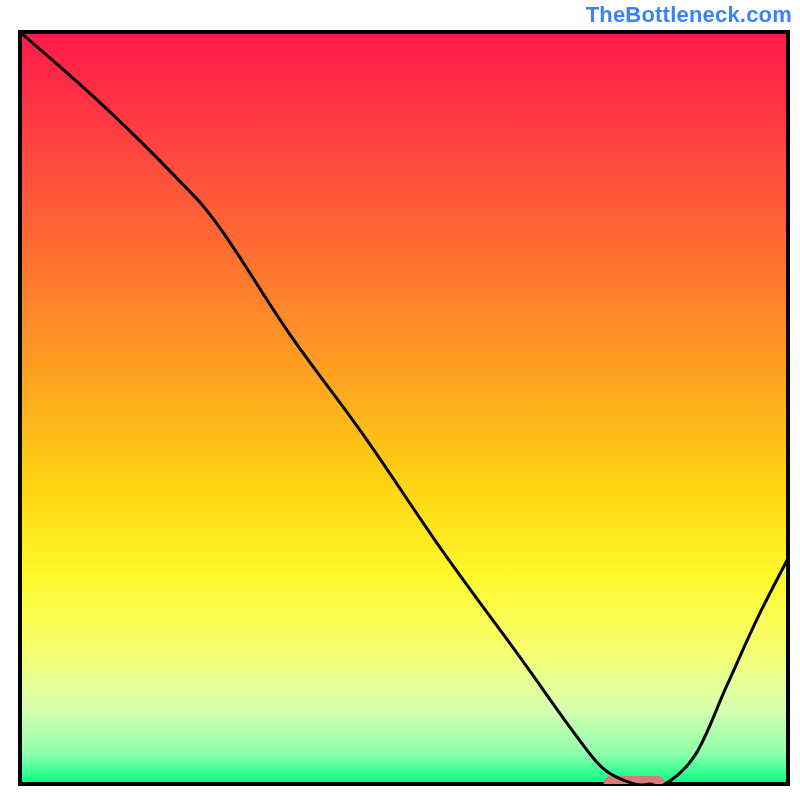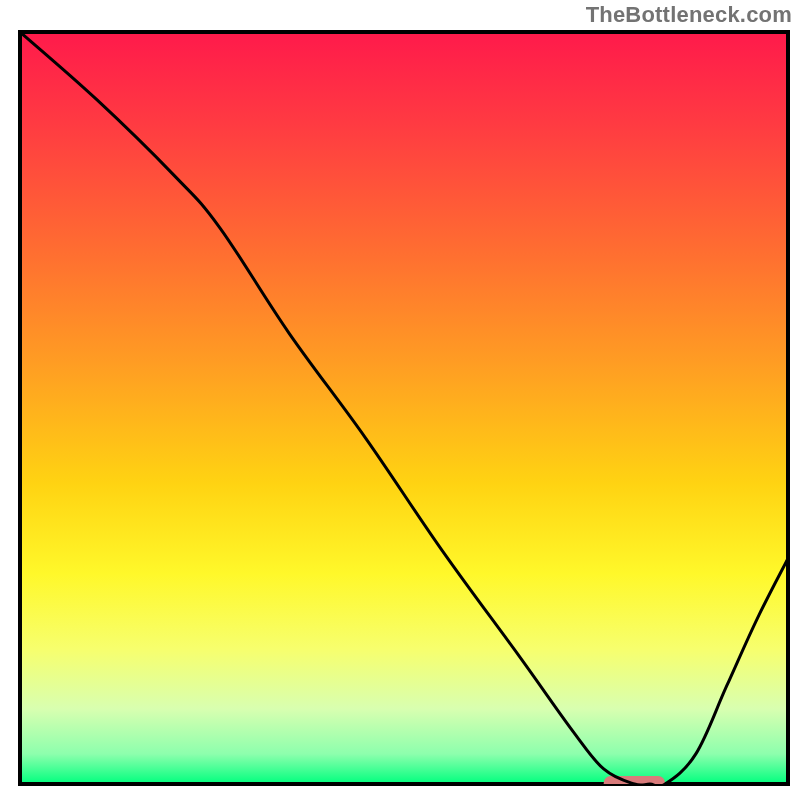--- a/index.html
+++ b/index.html
@@ -15,21 +15,21 @@
     width: 800px;
     height: 800px;
   }
   .watermark {
     position: absolute;
     top: 2px;
     right: 8px;
     font-family: Arial, Helvetica, sans-serif;
     font-size: 22px;
     font-weight: bold;
-    color: #737373;
+    color: #3b82f6;
     letter-spacing: 0.2px;
     z-index: 20;
   }
   svg.plot {
     position: absolute;
     top: 0;
     left: 0;
     width: 800px;
     height: 800px;
   }

